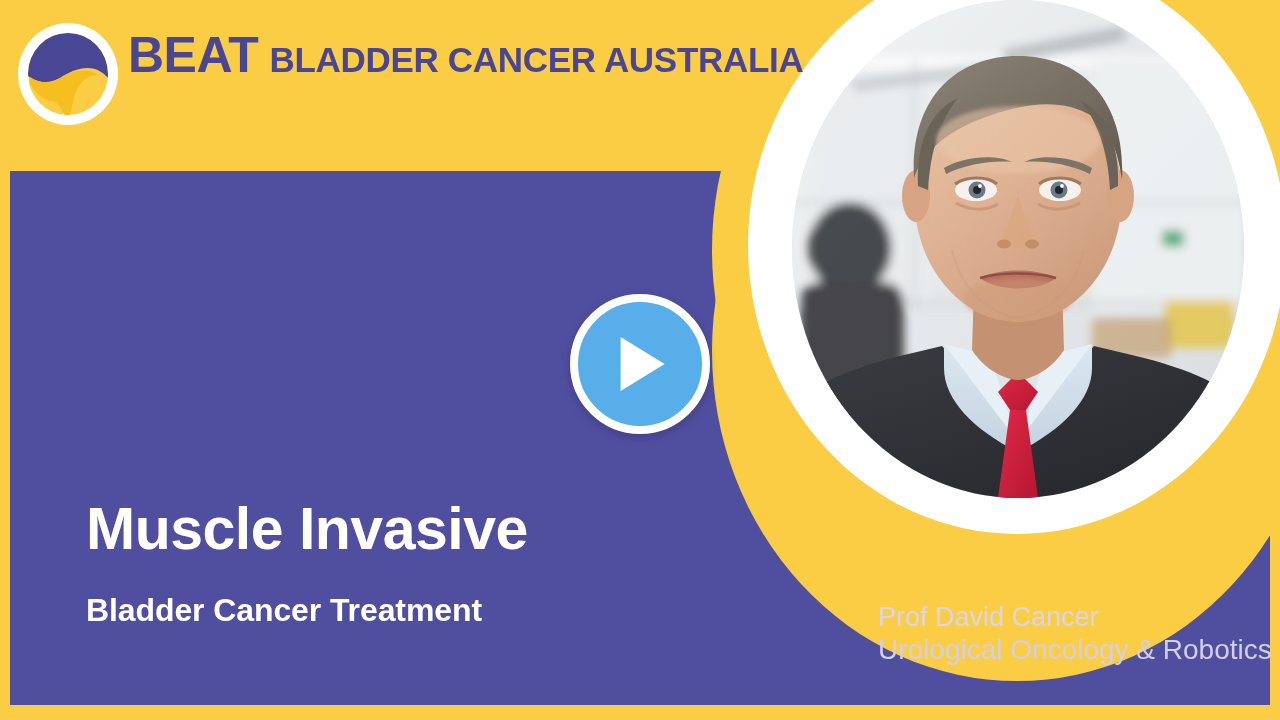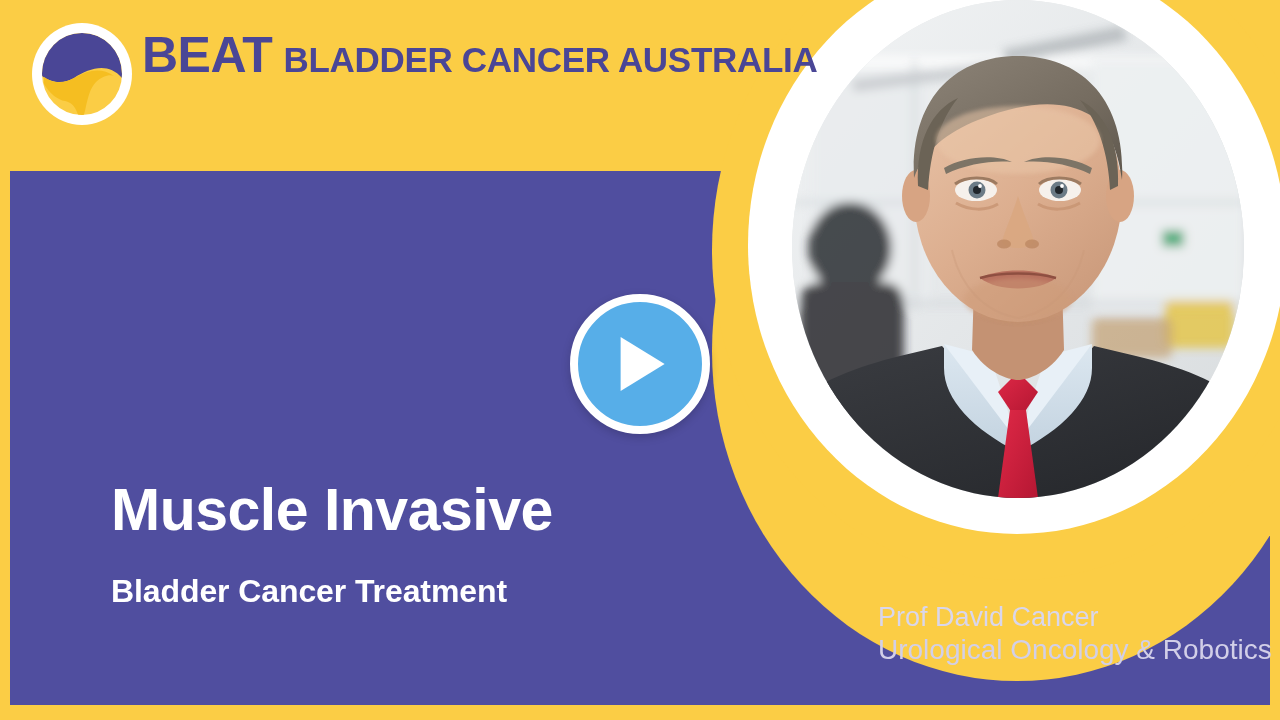--- a/index.html
+++ b/index.html
@@ -12,21 +12,21 @@
     width: 1280px;
     height: 720px;
     overflow: hidden;
     background: #FBCD45;
     font-family: "Liberation Sans", sans-serif;
   }
 
   
   #logo-bar {
     position: absolute;
-    left: 14px; top: 0;
+    left: 0; top: 0;
     width: 820px;
     height: 150px;
     z-index: 40;
   }
   #logo-mark {
     position: absolute;
     left: 16px; top: 22px;
     width: 104px; height: 104px;
   }
   #logo-text-block {
@@ -140,23 +140,22 @@
     width: 0; height: 0;
     border-left: 44px solid #FFFFFF;
     border-top: 27px solid transparent;
     border-bottom: 27px solid transparent;
   }
 
   
   #title-block {
     position: absolute;
     left: 86px;
-    top: 480px;
+    top: 499px;
     z-index: 35;
-    margin-left: 25px;
   }
   #main-title {
     font-size: 59px;
     font-weight: bold;
     color: #FFFFFF;
     line-height: 1.05;
     letter-spacing: -0.5px;
     white-space: nowrap;
   }
   #sub-title {

